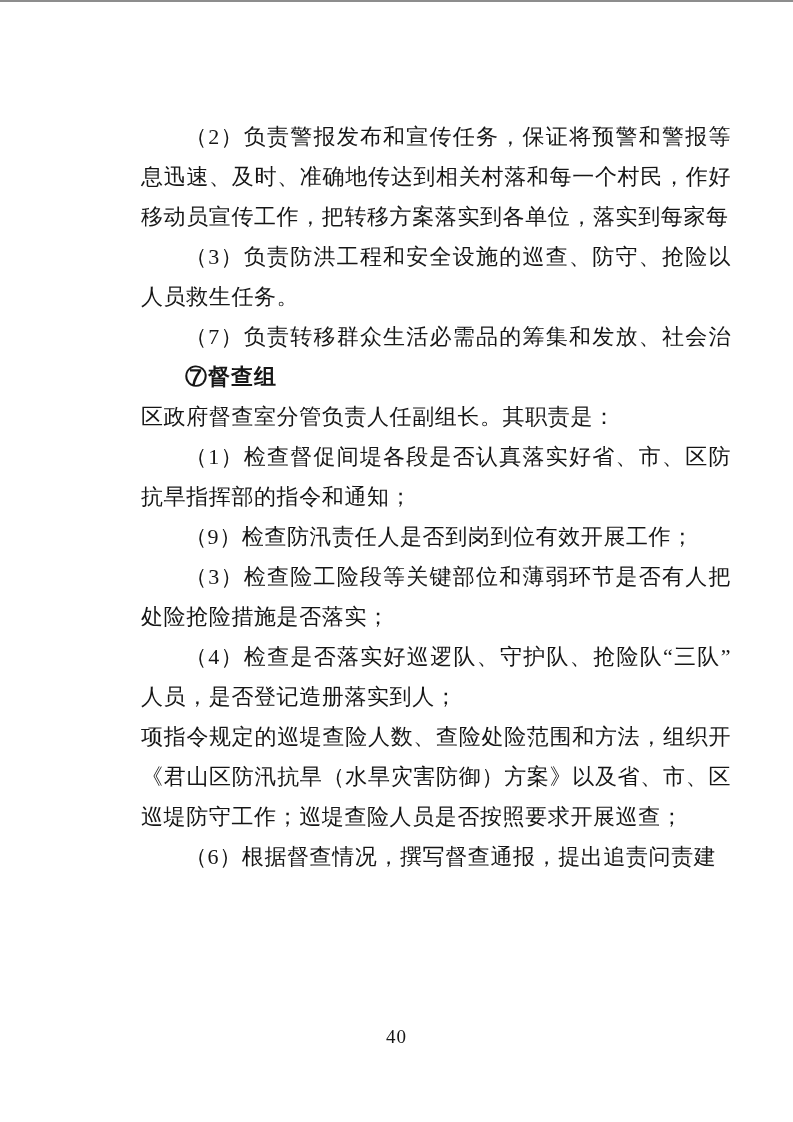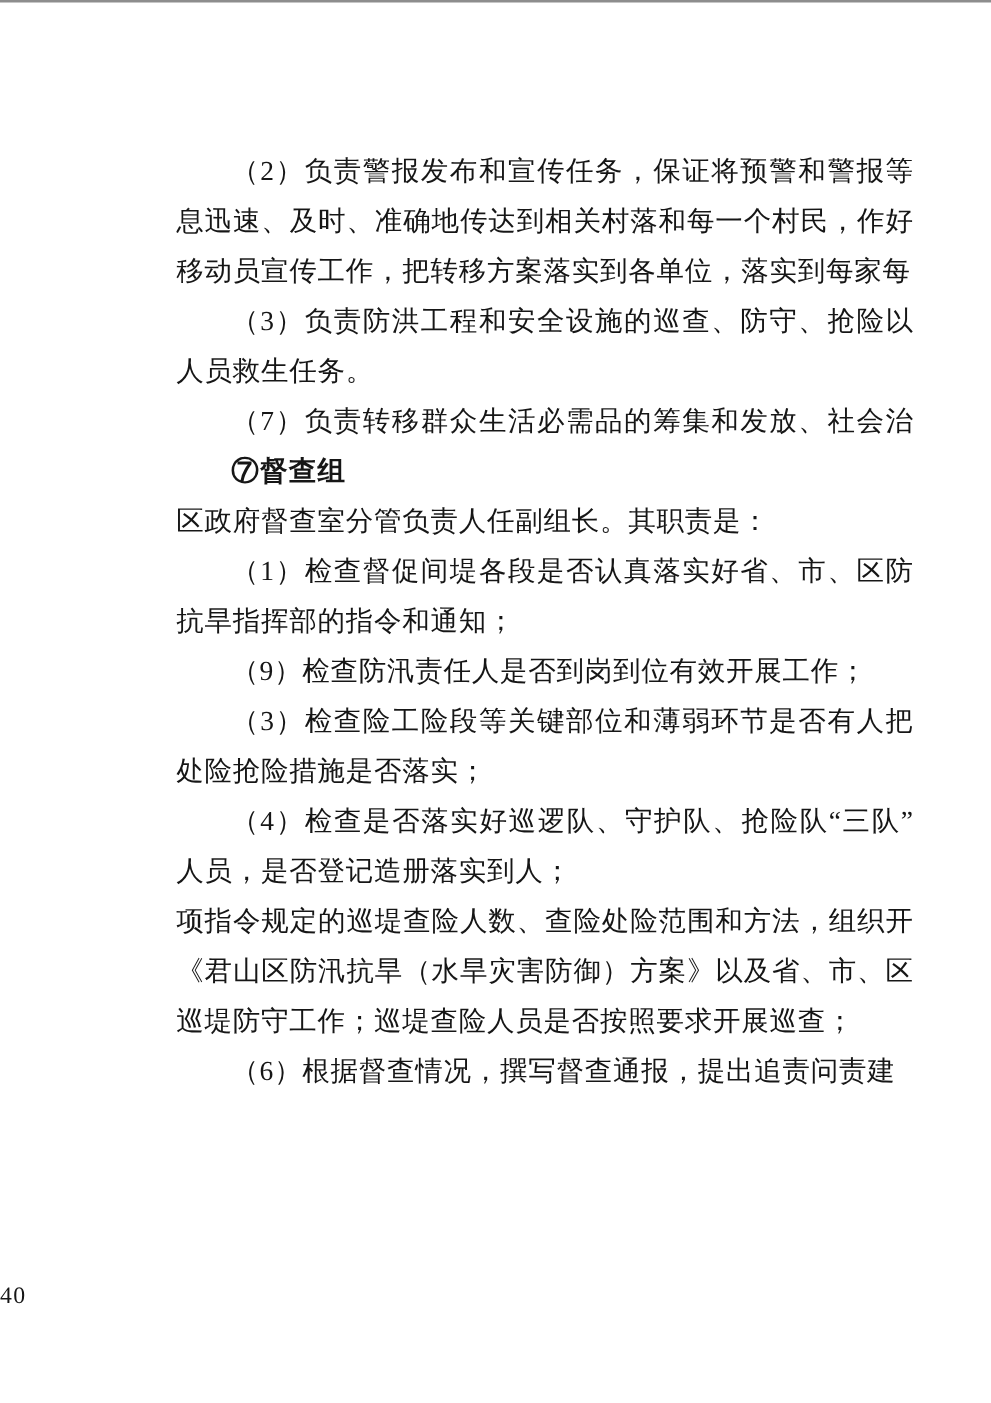--- a/index.html
+++ b/index.html
@@ -38,20 +38,21 @@
   }
   .para.heading .line {
     font-family: Liberation Serif, serif;
     font-weight: 700;
     letter-spacing: 1px;
   }
   .footer {
     position: absolute;
     left: 0; top: 1026px;
     width: 793px;
+    text-align: center;
     font-size: 19px;
     letter-spacing: 1px;
     font-family: "Liberation Serif", "DejaVu Serif", serif;
   }
 </style>
 </head>
 <body>
 
 <div class="top-edge"></div>
 

